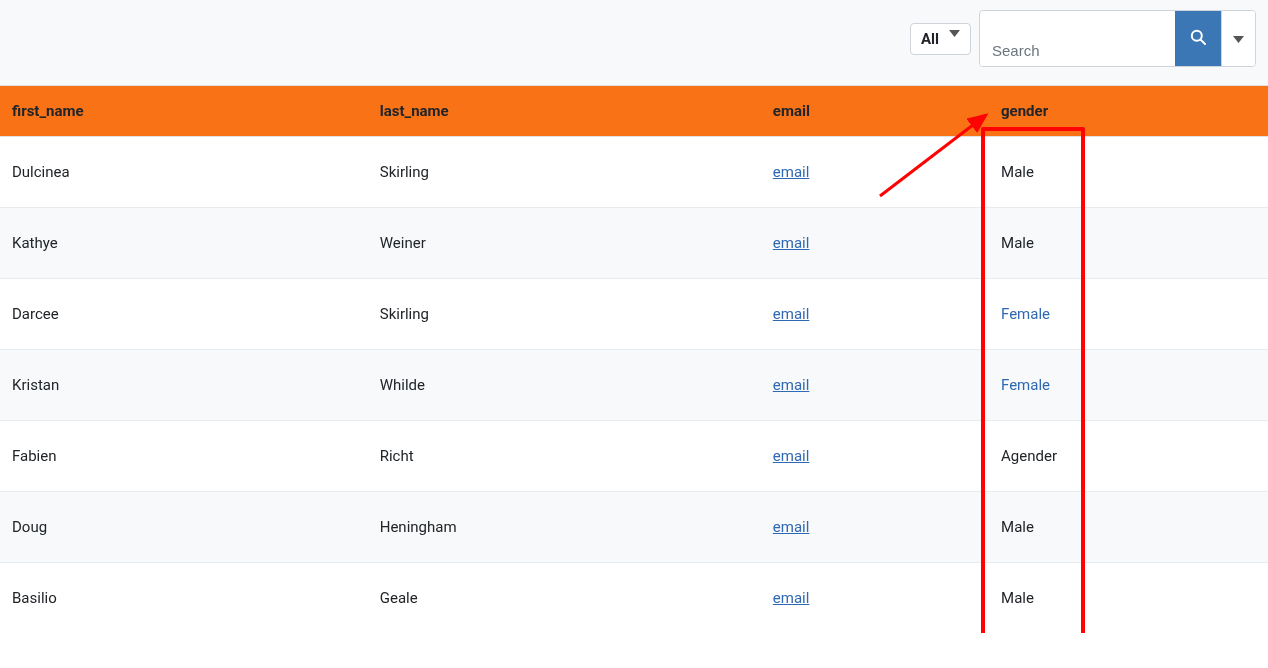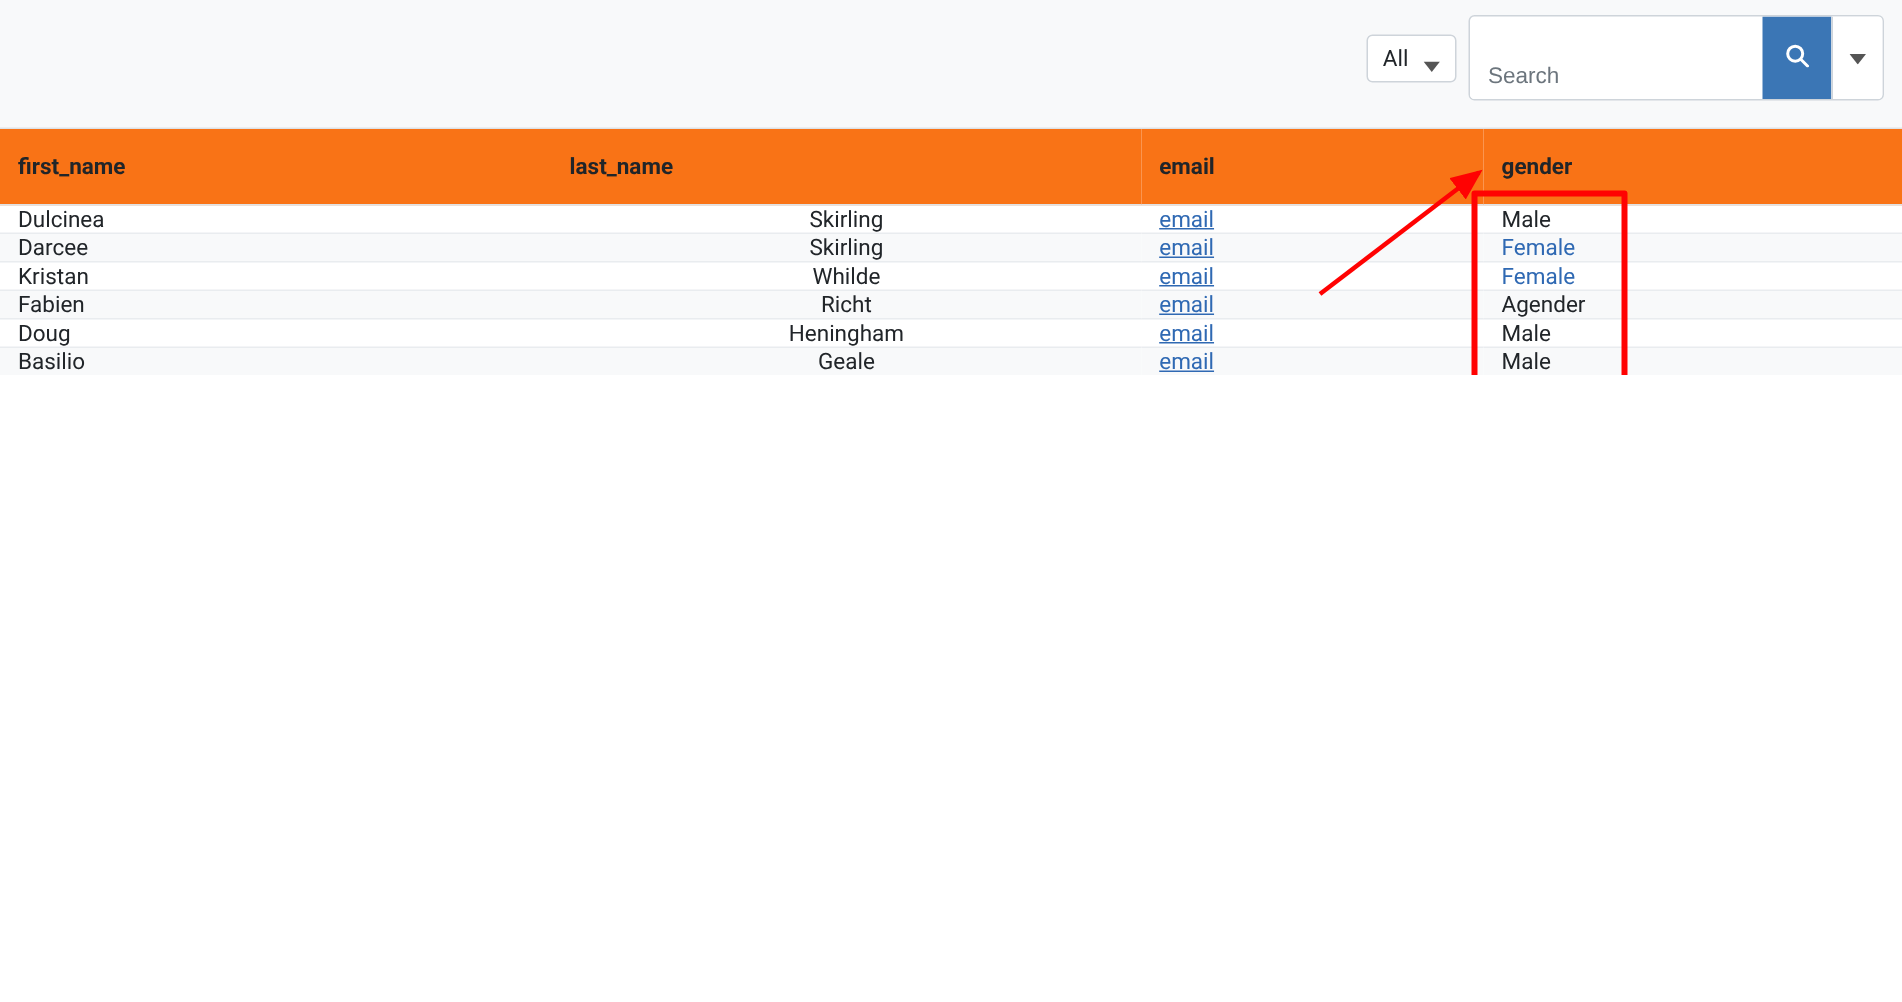--- a/index.html
+++ b/index.html
@@ -10,27 +10,27 @@
       justify-content: flex-end;
       align-items: center;
       gap: 8px;
       padding: 10px 12px 18px 12px;
       background: #f8f9fa;
       border-bottom: 1px solid #dee2e6;
     }
 
     .filter-dropdown {
       display: inline-flex;
-      align-items: flex-end;
+      align-items: flex-start;
       gap: 10px;
       border: 1px solid #ced4da;
       border-radius: 4px;
       background: #fff;
       padding: 6px 10px;
-      font-weight: 400;
+      font-weight: 700;
       cursor: pointer;
     }
     .filter-dropdown .caret svg { display: block; }
 
     .search-group {
       display: inline-flex;
       align-items: stretch;
       border: 1px solid #ced4da;
       border-radius: 4px;
       overflow: hidden;
@@ -73,33 +73,33 @@
     }
     table.data-table thead th {
       text-align: left;
       font-weight: 700;
       padding: 16px 12px;
       background: #f97316;
       border-bottom: 1px solid #dee2e6;
       font-size: 15px;
     }
     table.data-table tbody td {
-      padding: 0 12px;
+      padding: 26px 12px;
       border-top: 1px solid #e9ecef;
       vertical-align: middle;
     }
     table.data-table tbody tr:nth-child(even) td { background: #f8f9fa; }
     table.data-table tbody tr:nth-child(odd) td { background: #ffffff; }
 
     .email-link { color: #2f69b3; text-decoration: underline; cursor: pointer; }
     .gender-female { color: #2f69b3; margin-top: 24px; }
 
     
     th.col-first, td.col-first { width: 29%; }
-    th.col-last, td.col-last { width: 31%; text-align: center; }
+    th.col-last, td.col-last { width: 31%; }
     th.col-email, td.col-email { width: 18%; }
     th.col-gender, td.col-gender { width: 22%; }
 
     
     .annotation-layer {
       position: absolute;
       top: 0; left: 0; right: 0; bottom: 0;
       pointer-events: none;
     }
     .red-box {
@@ -156,20 +156,26 @@
       </tr>
     </thead>
     <tbody id="table-body">
         <tr>
           <td class="col-first">Dulcinea</td>
           <td class="col-last">Skirling</td>
           <td class="col-email"><a class="email-link">email</a></td>
           <td class="col-gender">Male</td>
         </tr>
         <tr>
+          <td class="col-first">Kathye</td>
+          <td class="col-last">Weiner</td>
+          <td class="col-email"><a class="email-link">email</a></td>
+          <td class="col-gender">Male</td>
+        </tr>
+        <tr>
           <td class="col-first">Darcee</td>
           <td class="col-last">Skirling</td>
           <td class="col-email"><a class="email-link">email</a></td>
           <td class="col-gender gender-female">Female</td>
         </tr>
         <tr>
           <td class="col-first">Kristan</td>
           <td class="col-last">Whilde</td>
           <td class="col-email"><a class="email-link">email</a></td>
           <td class="col-gender gender-female">Female</td>

